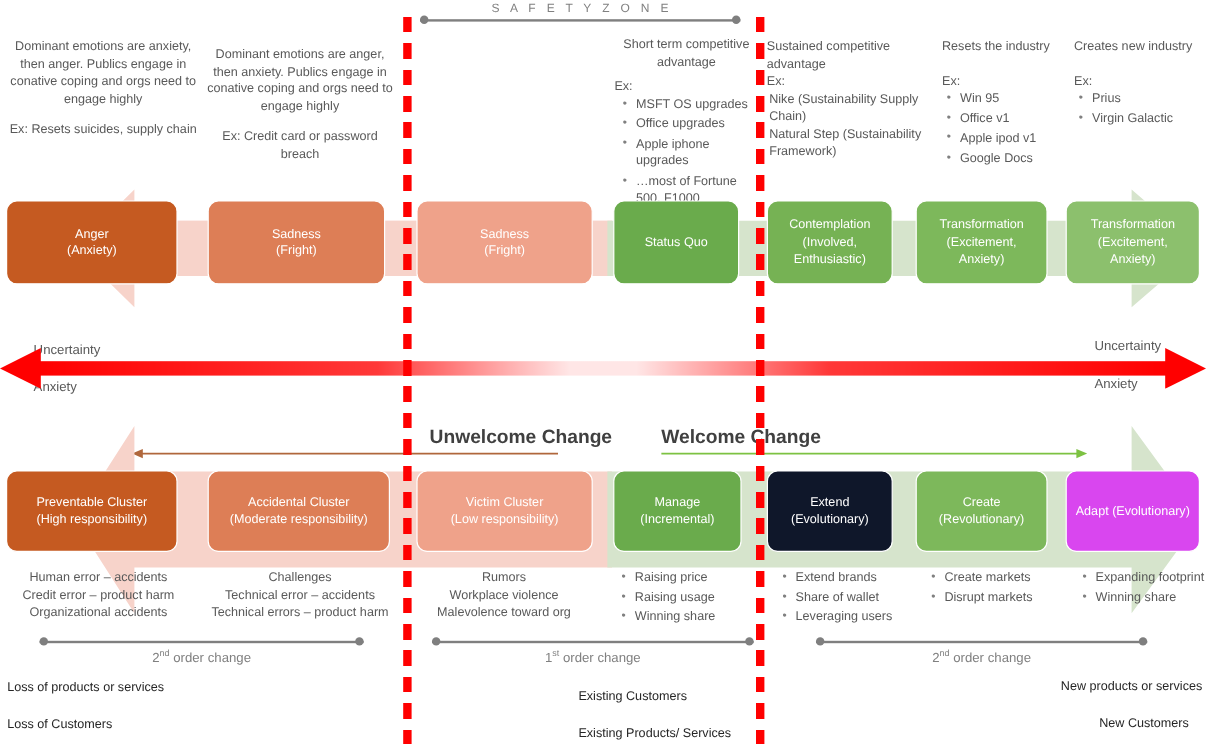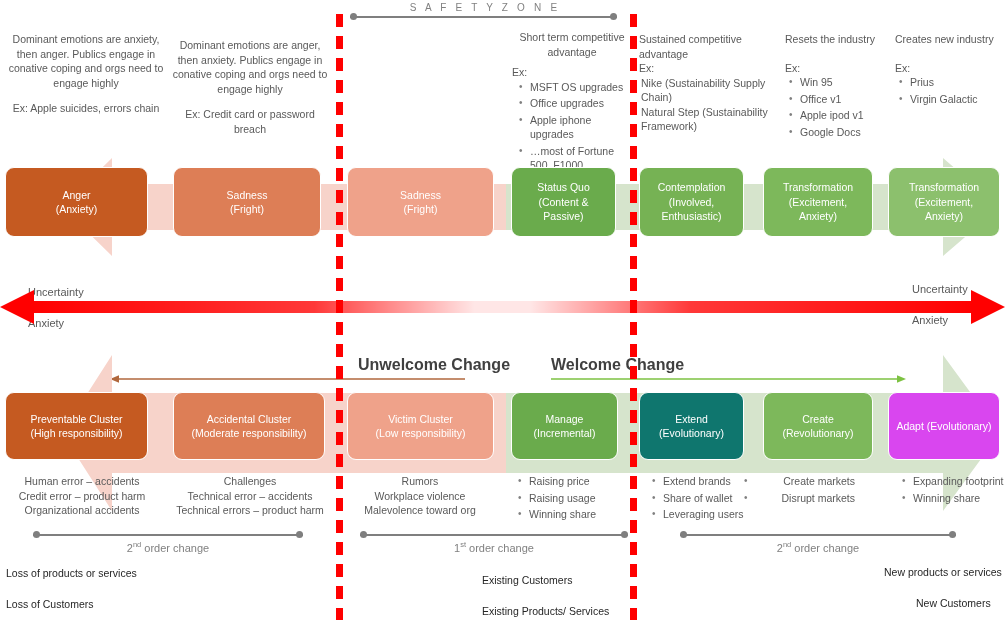--- a/index.html
+++ b/index.html
@@ -138,21 +138,21 @@
   <div class="safety-title" style="left:350px;top:2px;width:270px;">S A F E T Y      Z O N E</div>
 
   <div class="dotline" style="left:350px;top:12px;width:267px;">
     <div class="ln"></div>
     <div class="dot l"></div>
     <div class="dot r"></div>
   </div>
 
   <div class="txt ctr" style="left:8px;top:32px;width:156px;">
     <div class="para">Dominant emotions are anxiety, then anger. Publics engage in conative coping and orgs need to engage highly</div>
-    <div class="para">Ex: Apple suicides, errors chain</div>
+    <div class="para">Ex: Resets suicides, supply chain</div>
   </div>
 
   <div class="txt ctr" style="left:170px;top:38px;width:160px;">
     <div class="para">Dominant emotions are anger, then anxiety. Publics engage in conative coping and orgs need to engage highly</div>
     <div class="para">Ex: Credit card or password breach</div>
   </div>
 
 
   <div class="txt" style="left:512px;top:30px;width:120px;">
     <div class="ctr">Short term competitive advantage</div>
@@ -214,21 +214,20 @@
   <div class="box" style="left:173px;top:167px;width:148px;height:70px;background:#DD7E56;">
     <span>Sadness</span>
     <span class="l2">(Fright)</span>
   </div>
   <div class="box" style="left:347px;top:167px;width:147px;height:70px;background:#EFA28A;">
     <span>Sadness</span>
     <span class="l2">(Fright)</span>
   </div>
   <div class="box" style="left:511px;top:167px;width:105px;height:70px;background:#6AAB4C;">
     <span>Status Quo</span>
-    <span class="l2">(Content &amp; Passive)</span>
   </div>
   <div class="box" style="left:639px;top:167px;width:105px;height:70px;background:#76B254;">
     <span>Contemplation</span>
     <span class="l2">(Involved, Enthusiastic)</span>
   </div>
   <div class="box" style="left:763px;top:167px;width:110px;height:70px;background:#7DB85B;">
     <span>Transformation</span>
     <span class="l2">(Excitement, Anxiety)</span>
   </div>
   <div class="box" style="left:888px;top:167px;width:112px;height:70px;background:#8CC06D;">
@@ -296,21 +295,21 @@
     <span>Accidental Cluster</span>
     <span class="l2">(Moderate responsibility)</span>
   </div>
   <div class="box" style="left:347px;top:392px;width:147px;height:68px;background:#EFA28A;">
     <span>Victim Cluster</span>
     <span class="l2">(Low responsibility)</span>
   </div>
   <div class="box" style="left:511px;top:392px;width:107px;height:68px;background:#6AAB4C;">
     <span>Manage (Incremental)</span>
   </div>
-  <div class="box" style="left:639px;top:392px;width:105px;height:68px;background:#0f766e;">
+  <div class="box" style="left:639px;top:392px;width:105px;height:68px;background:#0f172a;">
     <span>Extend (Evolutionary)</span>
   </div>
   <div class="box" style="left:763px;top:392px;width:110px;height:68px;background:#7DB85B;">
     <span>Create (Revolutionary)</span>
   </div>
   <div class="box" style="left:888px;top:392px;width:112px;height:68px;background:#d946ef;">
     <span>Adapt (Evolutionary)</span>
   </div>
 
   <div class="txt ctr" style="left:2px;top:474px;width:160px;">
@@ -336,21 +335,21 @@
       <li>Winning share</li>
     </ul>
   </div>
   <div class="txt lft" style="left:648px;top:474px;width:118px;">
     <ul class="bul">
       <li>Extend brands</li>
       <li>Share of wallet</li>
       <li>Leveraging users</li>
     </ul>
   </div>
-  <div class="txt lft" style="left:740px;top:474px;width:115px;text-align:right;">
+  <div class="txt lft" style="left:772px;top:474px;width:115px;">
     <ul class="bul">
       <li>Create markets</li>
       <li>Disrupt markets</li>
     </ul>
   </div>
   <div class="txt lft" style="left:898px;top:474px;width:115px;">
     <ul class="bul">
       <li>Expanding footprint</li>
       <li>Winning share</li>
     </ul>

